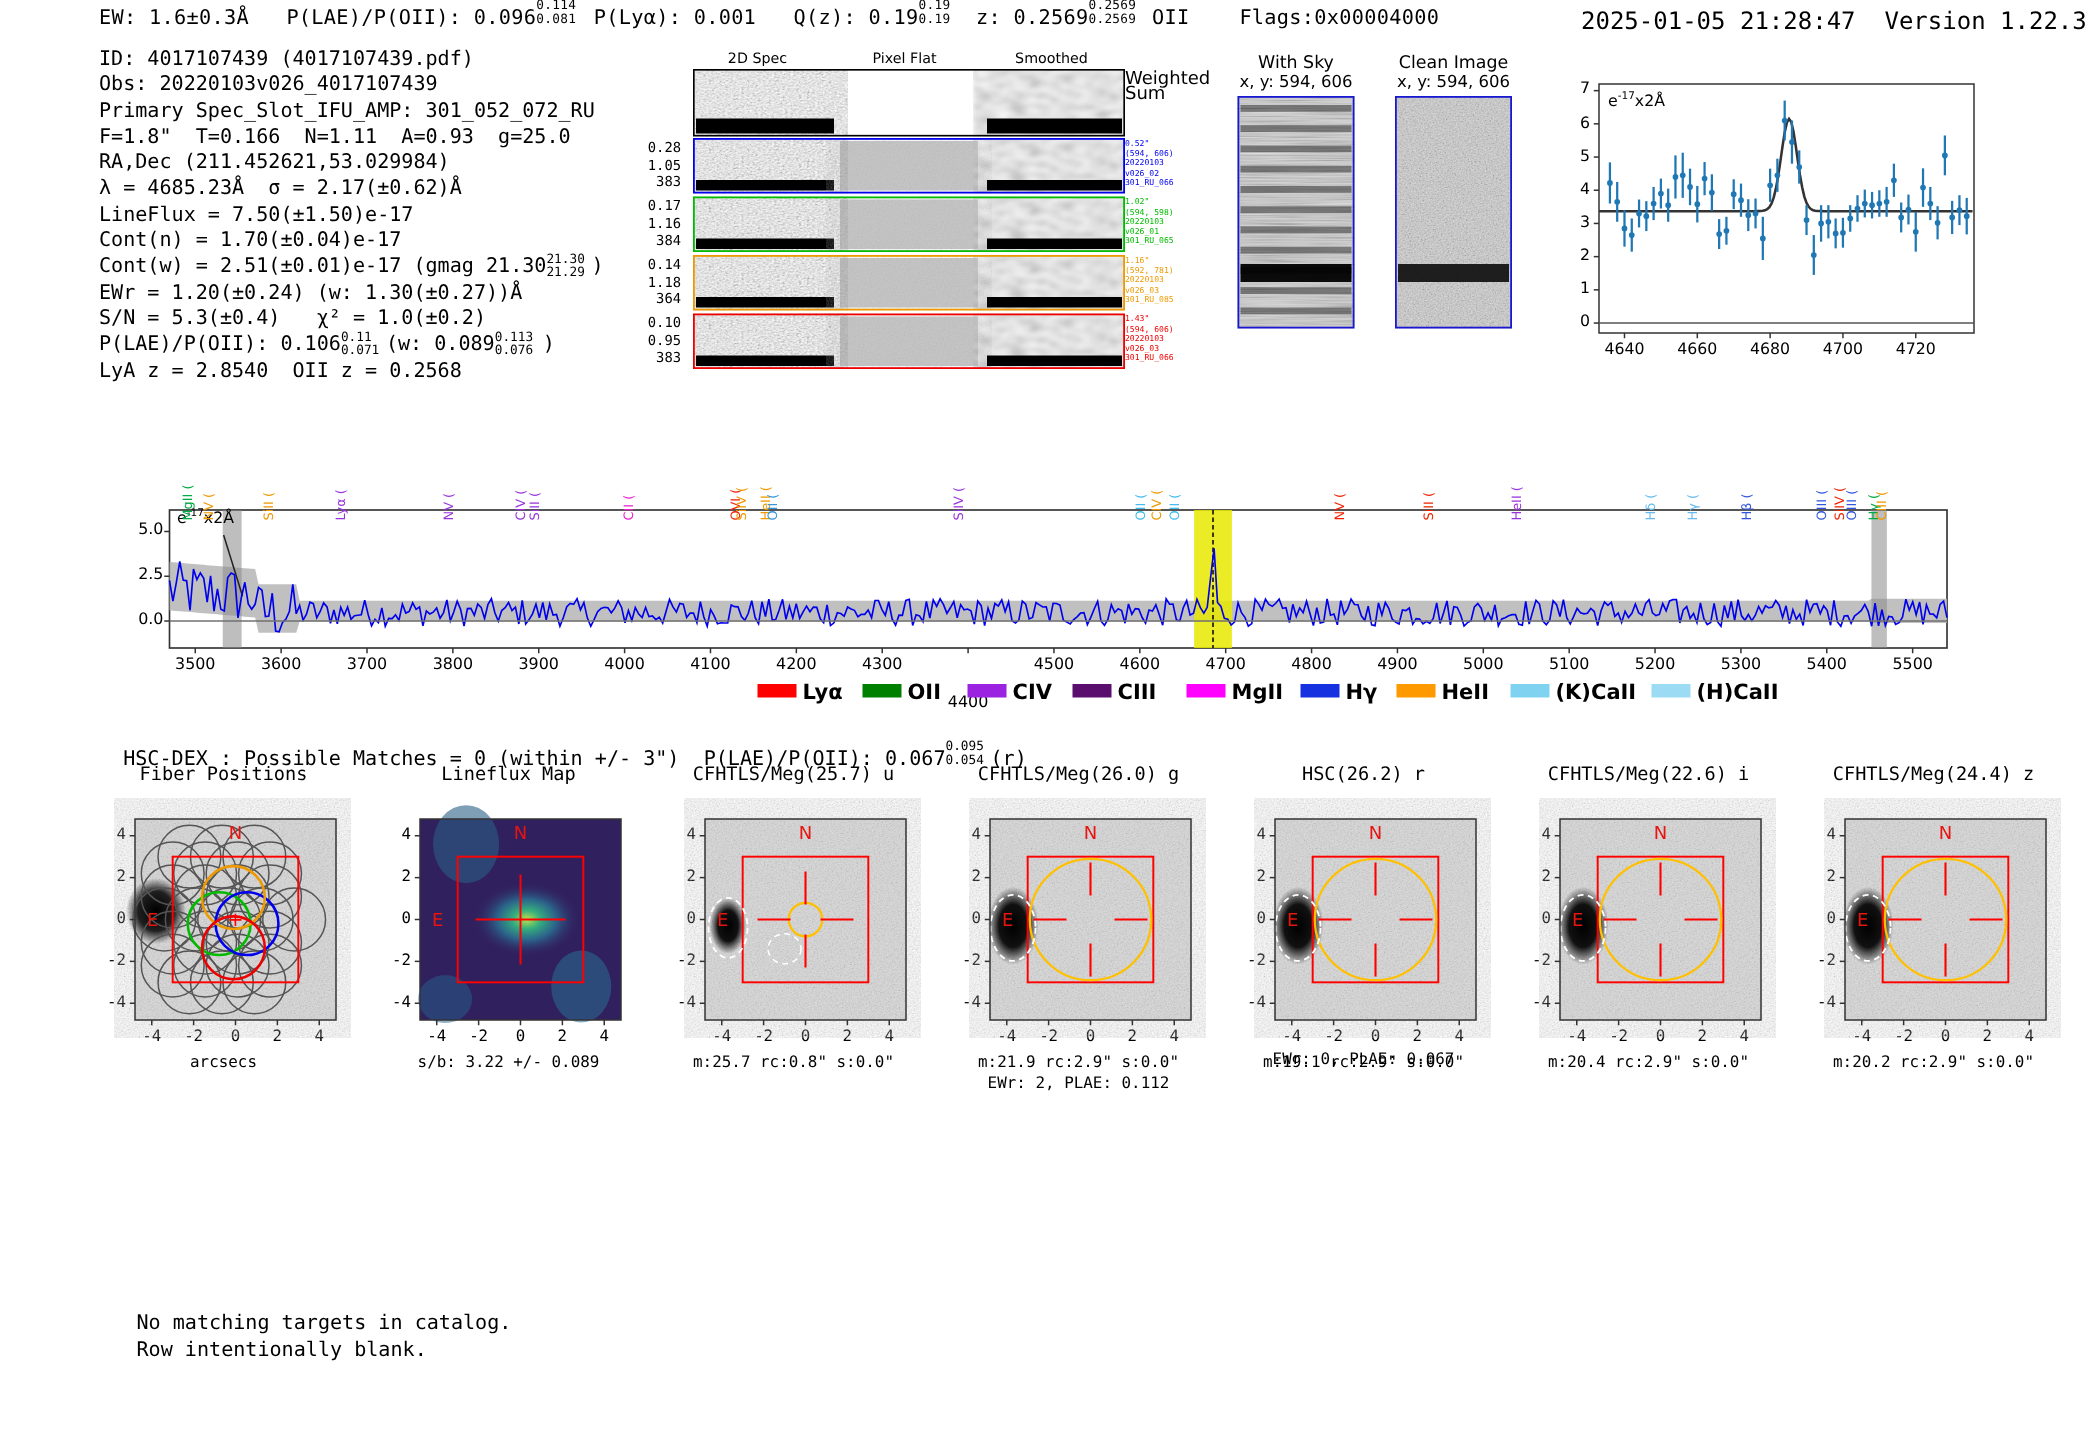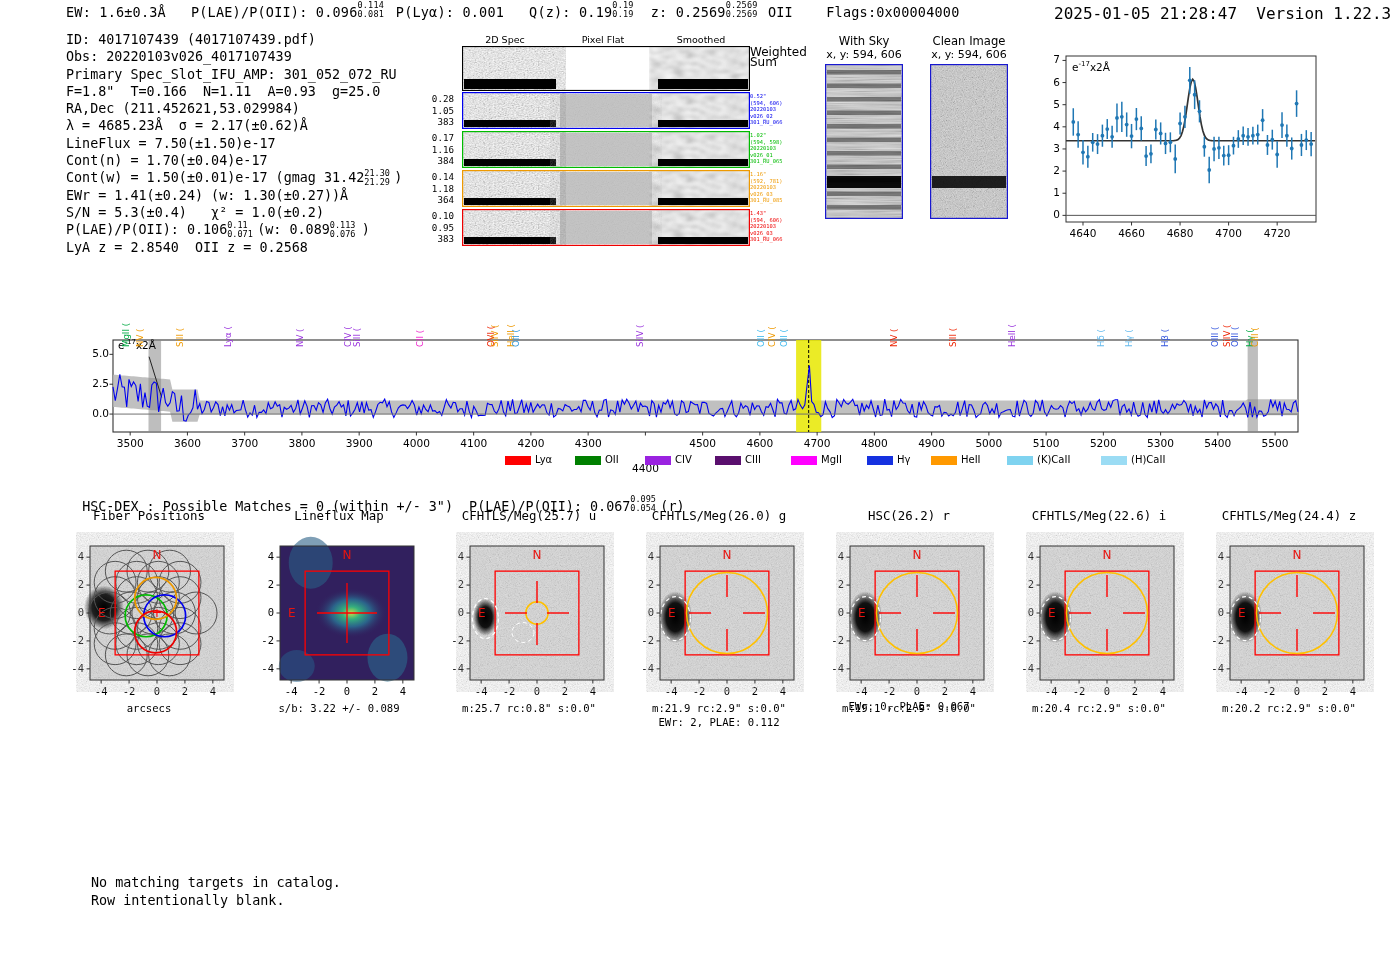--- a/index.html
+++ b/index.html
@@ -28,22 +28,22 @@
   .fibmeta{font-size:5.4px;line-height:6.6px;white-space:pre;}
   .ticklbl{position:absolute;font-size:10.5px;color:#000;}
   .cuttitle{position:absolute;font-size:12.4px;text-align:center;}
   .cutcap{position:absolute;font-size:10.6px;text-align:center;}
 
   
   #specwrap{position:absolute;left:85px;top:268px;width:1215px;height:200px;}
   .linelbl{position:absolute;font-size:8.6px;
            transform:rotate(-90deg);transform-origin:left bottom;
            white-space:nowrap;font-family:"DejaVu Sans","Liberation Sans",sans-serif;}
-  .legend-item{position:absolute;font-size:10px;
-               font-family:"DejaVu Sans","Liberation Sans",sans-serif;}
+  .legend-item{position:absolute;font-size:14px;
+               font-family:"DejaVu Sans","Liberation Sans",sans-serif;font-weight:bold;}
   .legend-sw{position:absolute;width:26px;height:9px;}
   .xtick{position:absolute;font-size:10.6px;
          font-family:"DejaVu Sans","Liberation Sans",sans-serif;}
   .ytick{position:absolute;font-size:10.6px;text-align:right;
          font-family:"DejaVu Sans","Liberation Sans",sans-serif;}
 
   #hscdex{left:66px;top:484px;font-size:13.4px;white-space:pre;}
   #blanktxt{left:66px;top:874px;font-size:13.4px;line-height:18px;}
   #blanktxt div{white-space:pre;padding-left:25px;}
 </style>
@@ -74,22 +74,22 @@
 
 <div class="abs mono" id="info">
   <div>ID: 4017107439 (4017107439.pdf)</div>
   <div>Obs: 20220103v026_4017107439</div>
   <div>Primary Spec_Slot_IFU_AMP: 301_052_072_RU</div>
   <div>F=1.8"  T=0.166  N=1.11  A=0.93  g=25.0</div>
   <div>RA,Dec (211.452621,53.029984)</div>
   <div>λ = 4685.23Å  σ = 2.17(±0.62)Å</div>
   <div>LineFlux = 7.50(±1.50)e-17</div>
   <div>Cont(n) = 1.70(±0.04)e-17</div>
-  <div><span>Cont(w) = 1.50(±0.01)e-17 (gmag 31.42</span><span class="fracwrap"><span class="up">21.30</span><span class="dn">21.29</span></span><span>)</span></div>
-  <div>EWr = 1.41(±0.24) (w: 1.30(±0.27))Å</div>
+  <div><span>Cont(w) = 2.51(±0.01)e-17 (gmag 21.30</span><span class="fracwrap"><span class="up">21.30</span><span class="dn">21.29</span></span><span>)</span></div>
+  <div>EWr = 1.20(±0.24) (w: 1.30(±0.27))Å</div>
   <div>S/N = 5.3(±0.4)   χ² = 1.0(±0.2)</div>
   <div><span>P(LAE)/P(OII): 0.106</span><span class="fracwrap"><span class="up">0.11</span><span class="dn">0.071</span></span><span>(w: 0.089</span><span class="fracwrap" style="width:32px"><span class="up">0.113</span><span class="dn">0.076</span></span><span>)</span></div>
   <div>LyA z = 2.8540  OII z = 0.2568</div>
 </div>
 
 <div class="abs" id="spec2d" style="left:460px;top:34px;width:330px;height:215px;">
   <div class="abs sans colhdr" style="left:0px;top:0px;width:90px;">2D Spec</div>
   <div class="abs sans colhdr" style="left:98px;top:0px;width:90px;">Pixel Flat</div>
   <div class="abs sans colhdr" style="left:196px;top:0px;width:90px;">Smoothed</div>
   <div class="abs sans wsum" style="left:290px;top:13px;white-space:pre;">Weighted

